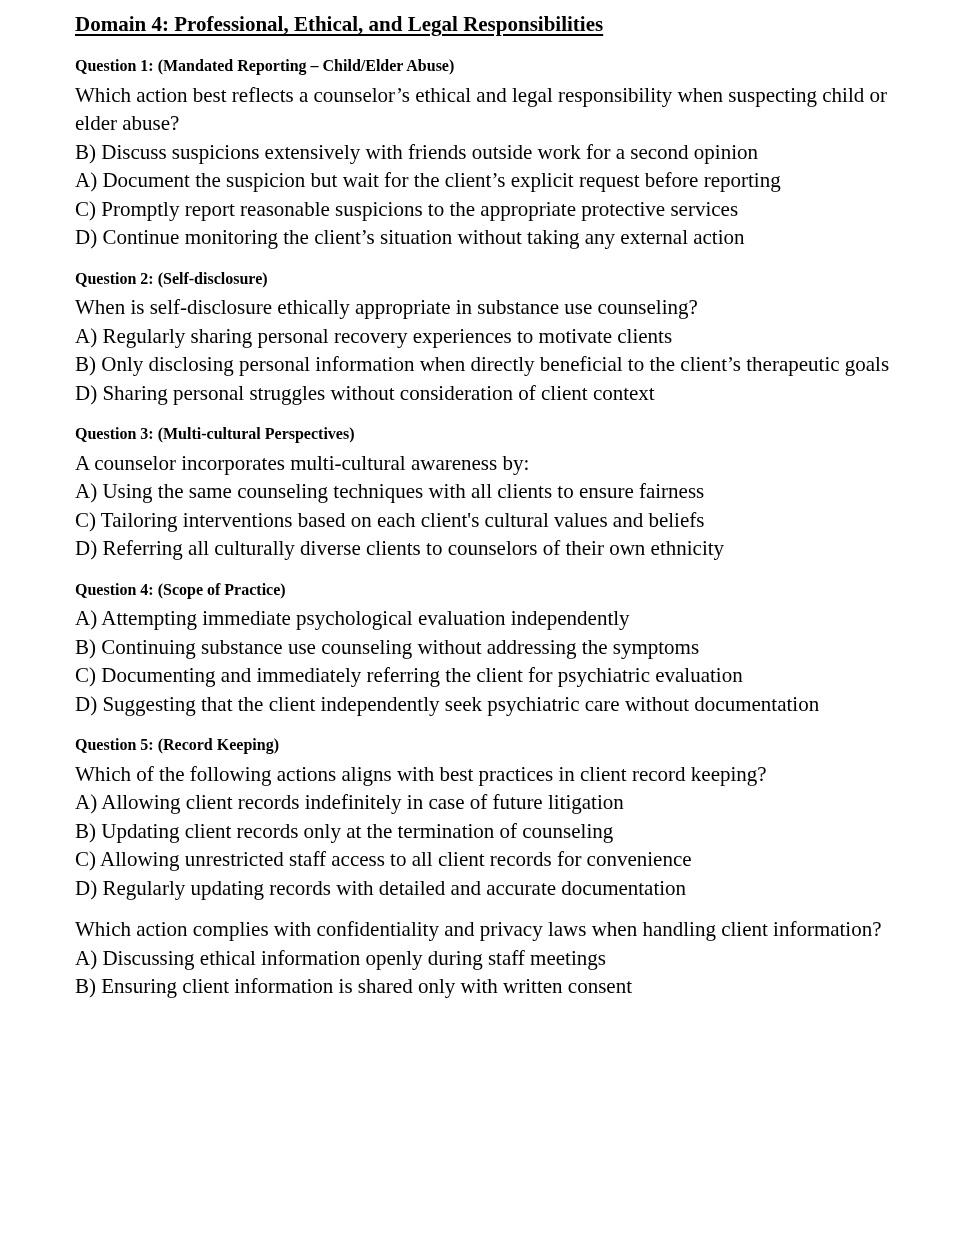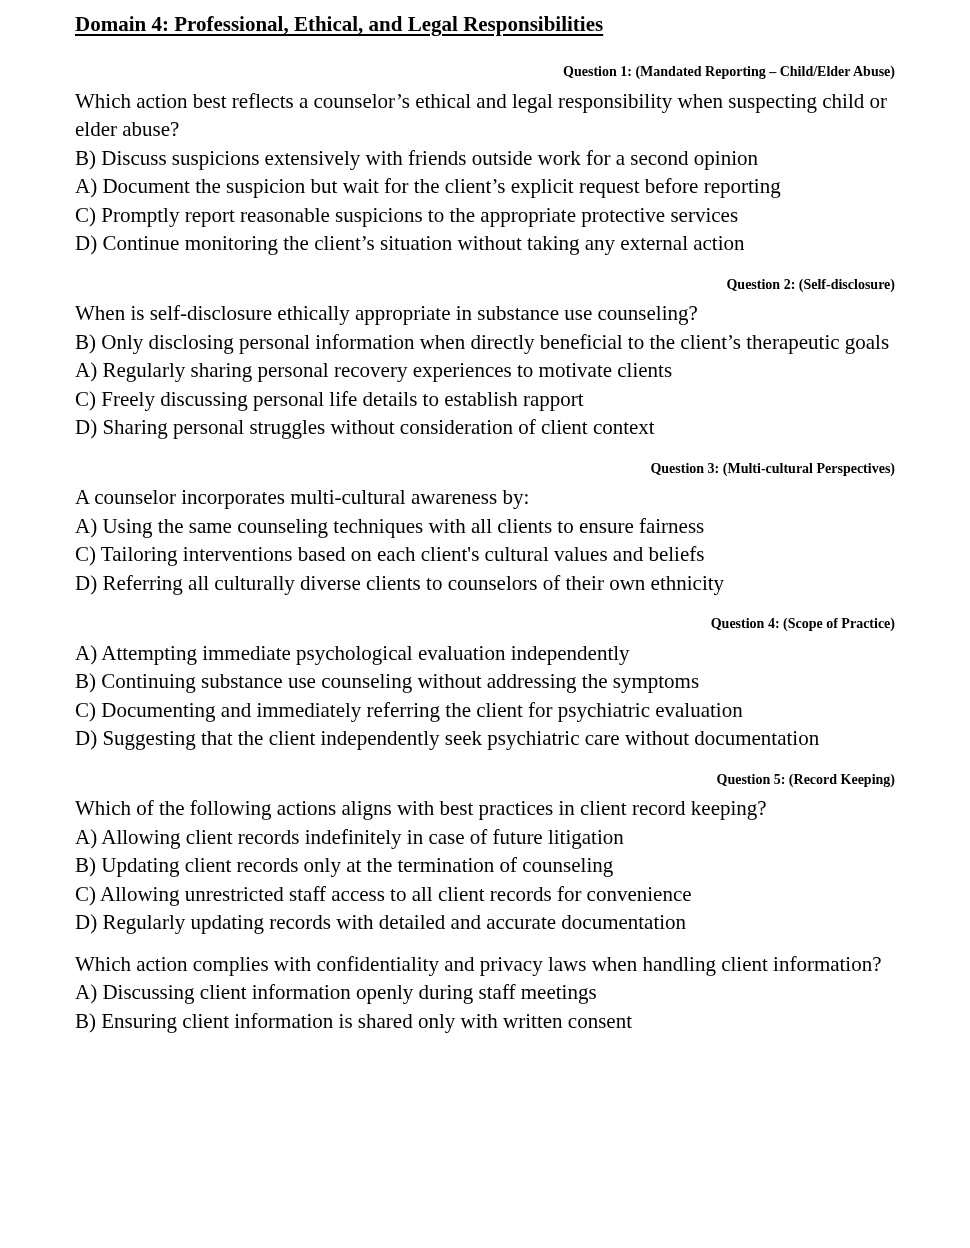--- a/index.html
+++ b/index.html
@@ -21,30 +21,29 @@
     top: 10px;
     width: 820px;
   }
   .domain-title {
     font-weight: bold;
     font-size: 21px;
     text-decoration: underline;
     text-decoration-thickness: 2px;
     text-underline-offset: 3px;
     line-height: 28px;
-    margin: 0 0 20px 0;
+    margin: 0 0 14px 0;
   }
   .question {
     margin: 0 0 13px 0;
   }
   .q-title {
     font-weight: bold;
-    font-size: 14px;
+    font-size: 16px;
     line-height: 28.5px;
-    text-align: right;
   }
   .q-stem, .q-option {
     font-size: 21px;
     line-height: 28.5px;
   }
 </style>
 </head>
 <body>
 
 <div class="page">
@@ -55,23 +54,22 @@
     <div class="q-stem">Which action best reflects a counselor’s ethical and legal responsibility when suspecting child or elder abuse?</div>
     <div class="q-option">B) Discuss suspicions extensively with friends outside work for a second opinion</div>
     <div class="q-option">A) Document the suspicion but wait for the client’s explicit request before reporting</div>
     <div class="q-option">C) Promptly report reasonable suspicions to the appropriate protective services</div>
     <div class="q-option">D) Continue monitoring the client’s situation without taking any external action</div>
   </div>
 
   <div class="question">
     <div class="q-title">Question 2: (Self-disclosure)</div>
     <div class="q-stem">When is self-disclosure ethically appropriate in substance use counseling?</div>
+    <div class="q-option">A) Regularly sharing personal recovery experiences to motivate clients</div>
     <div class="q-option">B) Only disclosing personal information when directly beneficial to the client’s therapeutic goals</div>
-    <div class="q-option">A) Regularly sharing personal recovery experiences to motivate clients</div>
-    <div class="q-option">C) Freely discussing personal life details to establish rapport</div>
     <div class="q-option">D) Sharing personal struggles without consideration of client context</div>
   </div>
 
   <div class="question">
     <div class="q-title">Question 3: (Multi-cultural Perspectives)</div>
     <div class="q-stem">A counselor incorporates multi-cultural awareness by:</div>
     <div class="q-option">A) Using the same counseling techniques with all clients to ensure fairness</div>
     <div class="q-option">C) Tailoring interventions based on each client's cultural values and beliefs</div>
     <div class="q-option">D) Referring all culturally diverse clients to counselors of their own ethnicity</div>
   </div>
@@ -88,16 +86,16 @@
     <div class="q-title">Question 5: (Record Keeping)</div>
     <div class="q-stem">Which of the following actions aligns with best practices in client record keeping?</div>
     <div class="q-option">A) Allowing client records indefinitely in case of future litigation</div>
     <div class="q-option">B) Updating client records only at the termination of counseling</div>
     <div class="q-option">C) Allowing unrestricted staff access to all client records for convenience</div>
     <div class="q-option">D) Regularly updating records with detailed and accurate documentation</div>
   </div>
 
   <div class="question">
     <div class="q-stem">Which action complies with confidentiality and privacy laws when handling client information?</div>
-    <div class="q-option">A) Discussing client information openly during staff meetings</div>
+    <div class="q-option">A) Discussing ethical information openly during staff meetings</div>
     <div class="q-option">B) Ensuring client information is shared only with written consent</div>
   </div>
 </div>
 
 </body></html>

